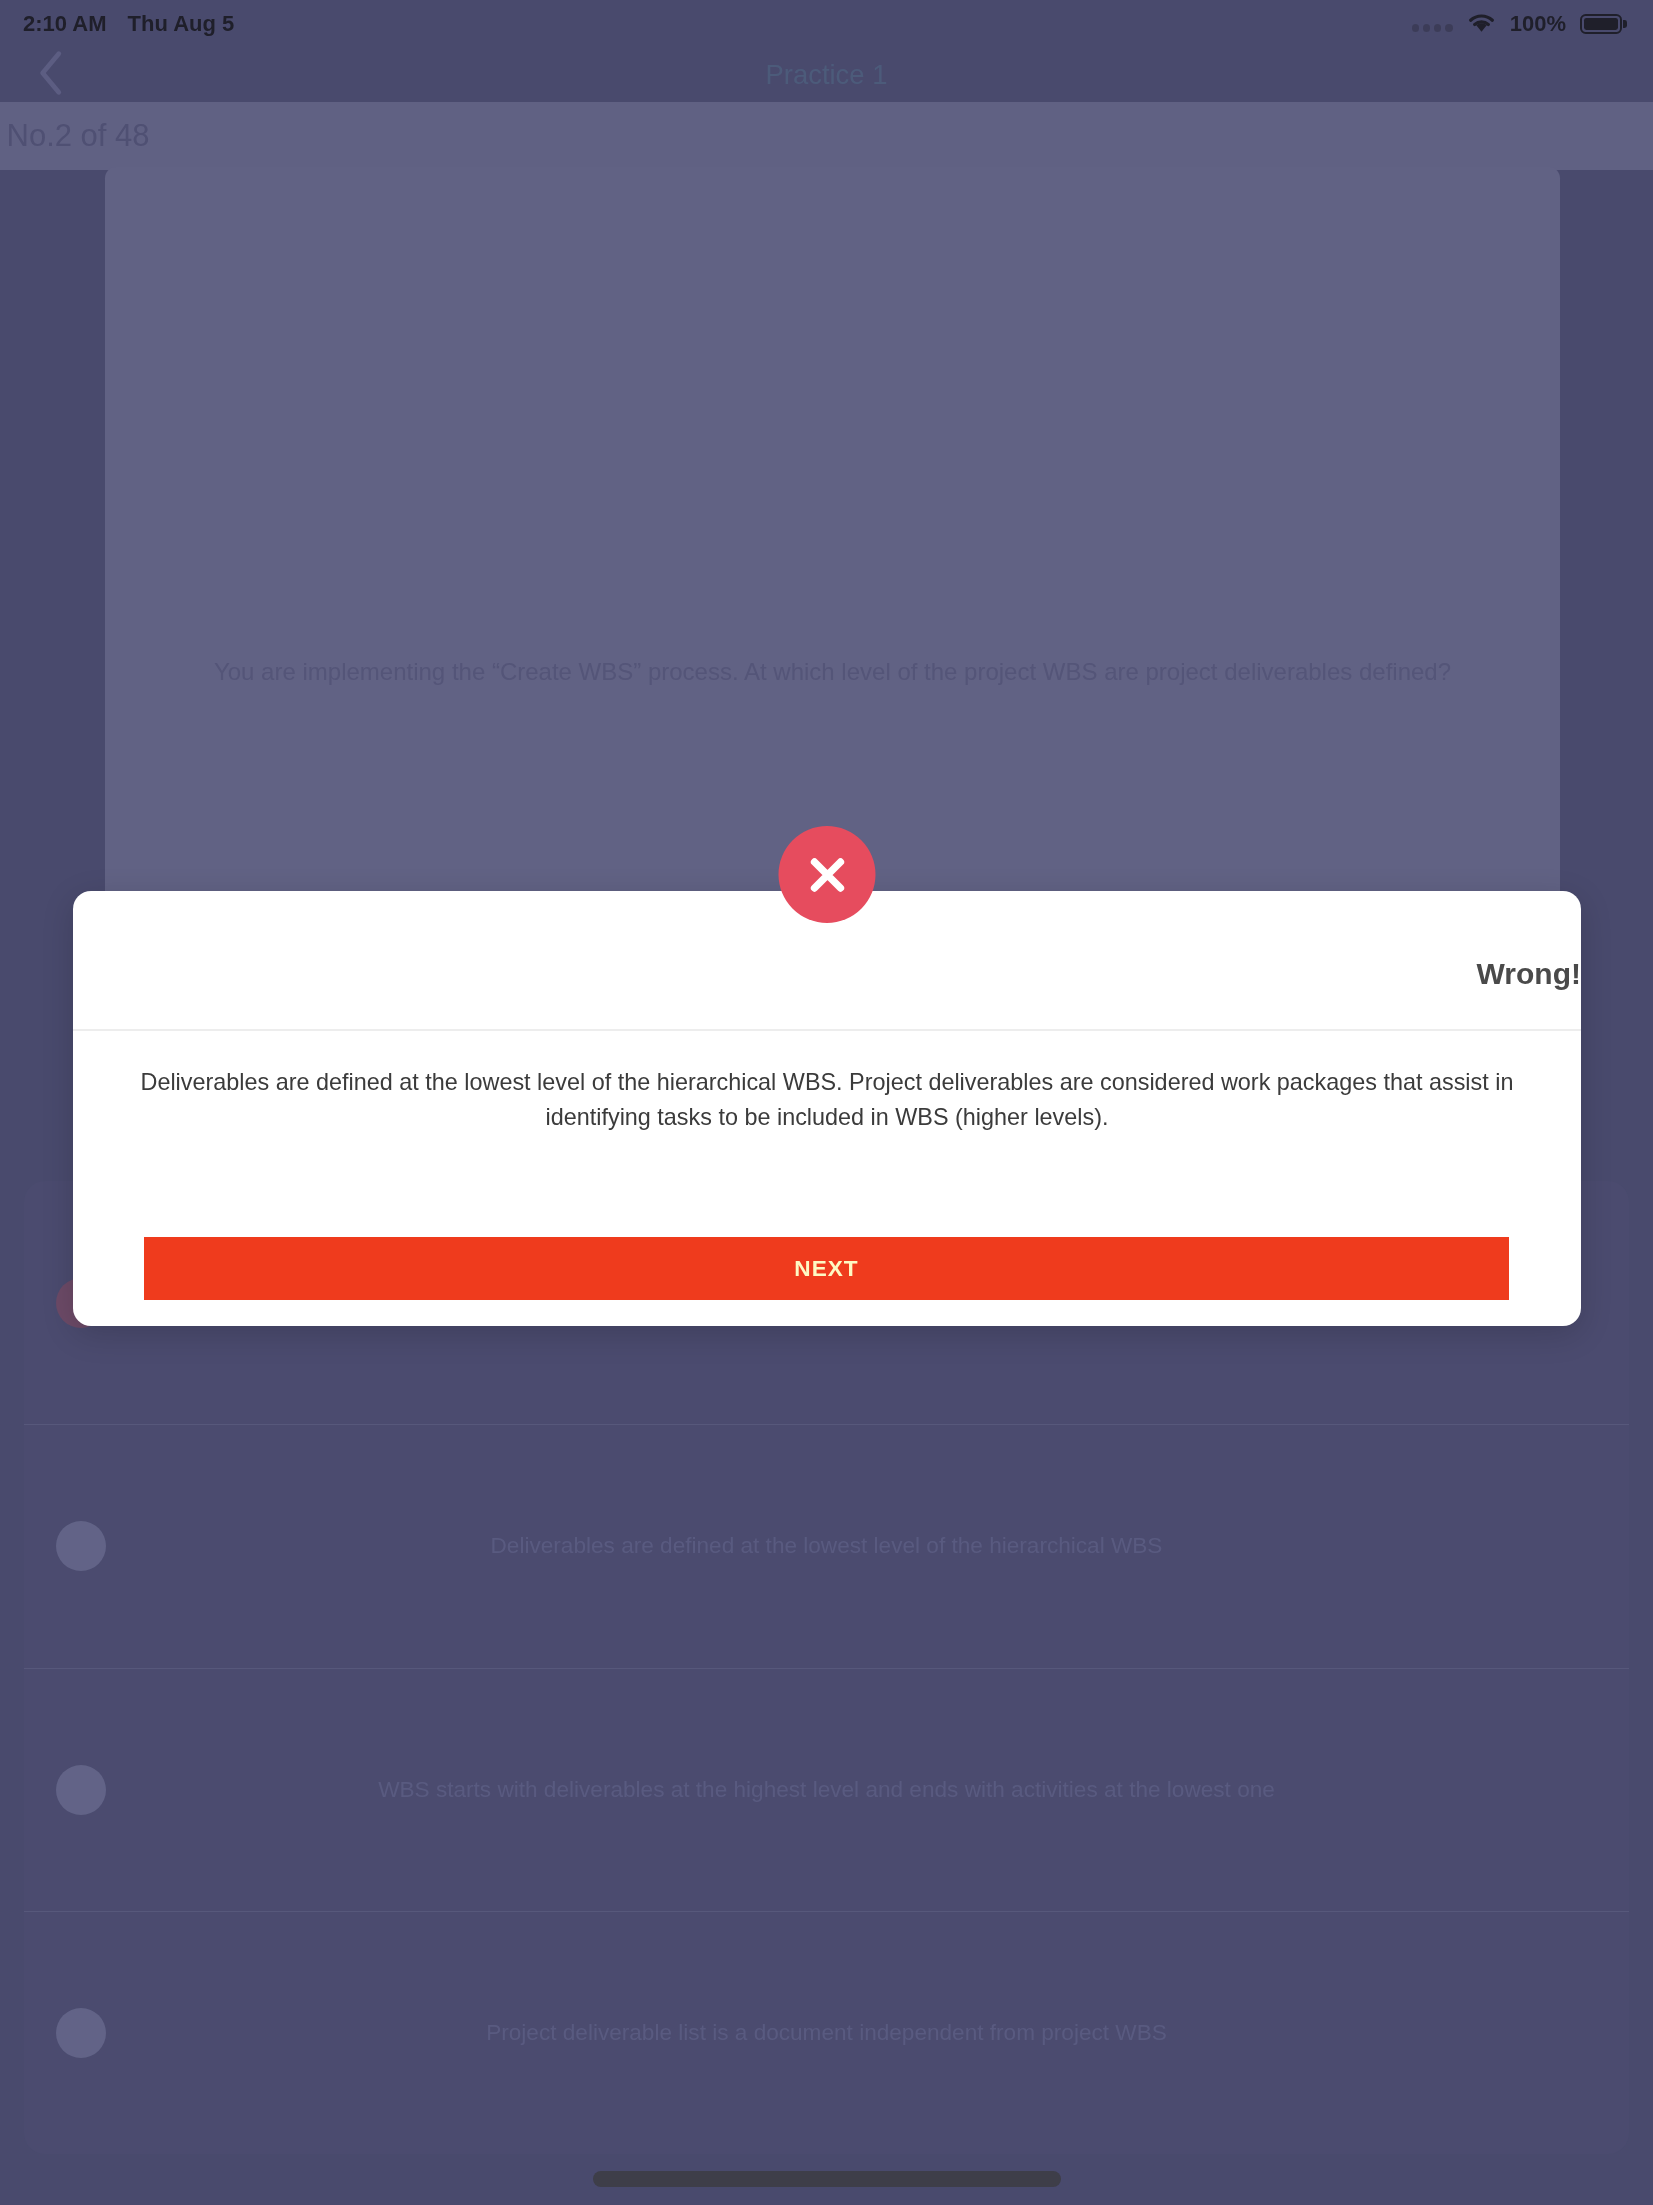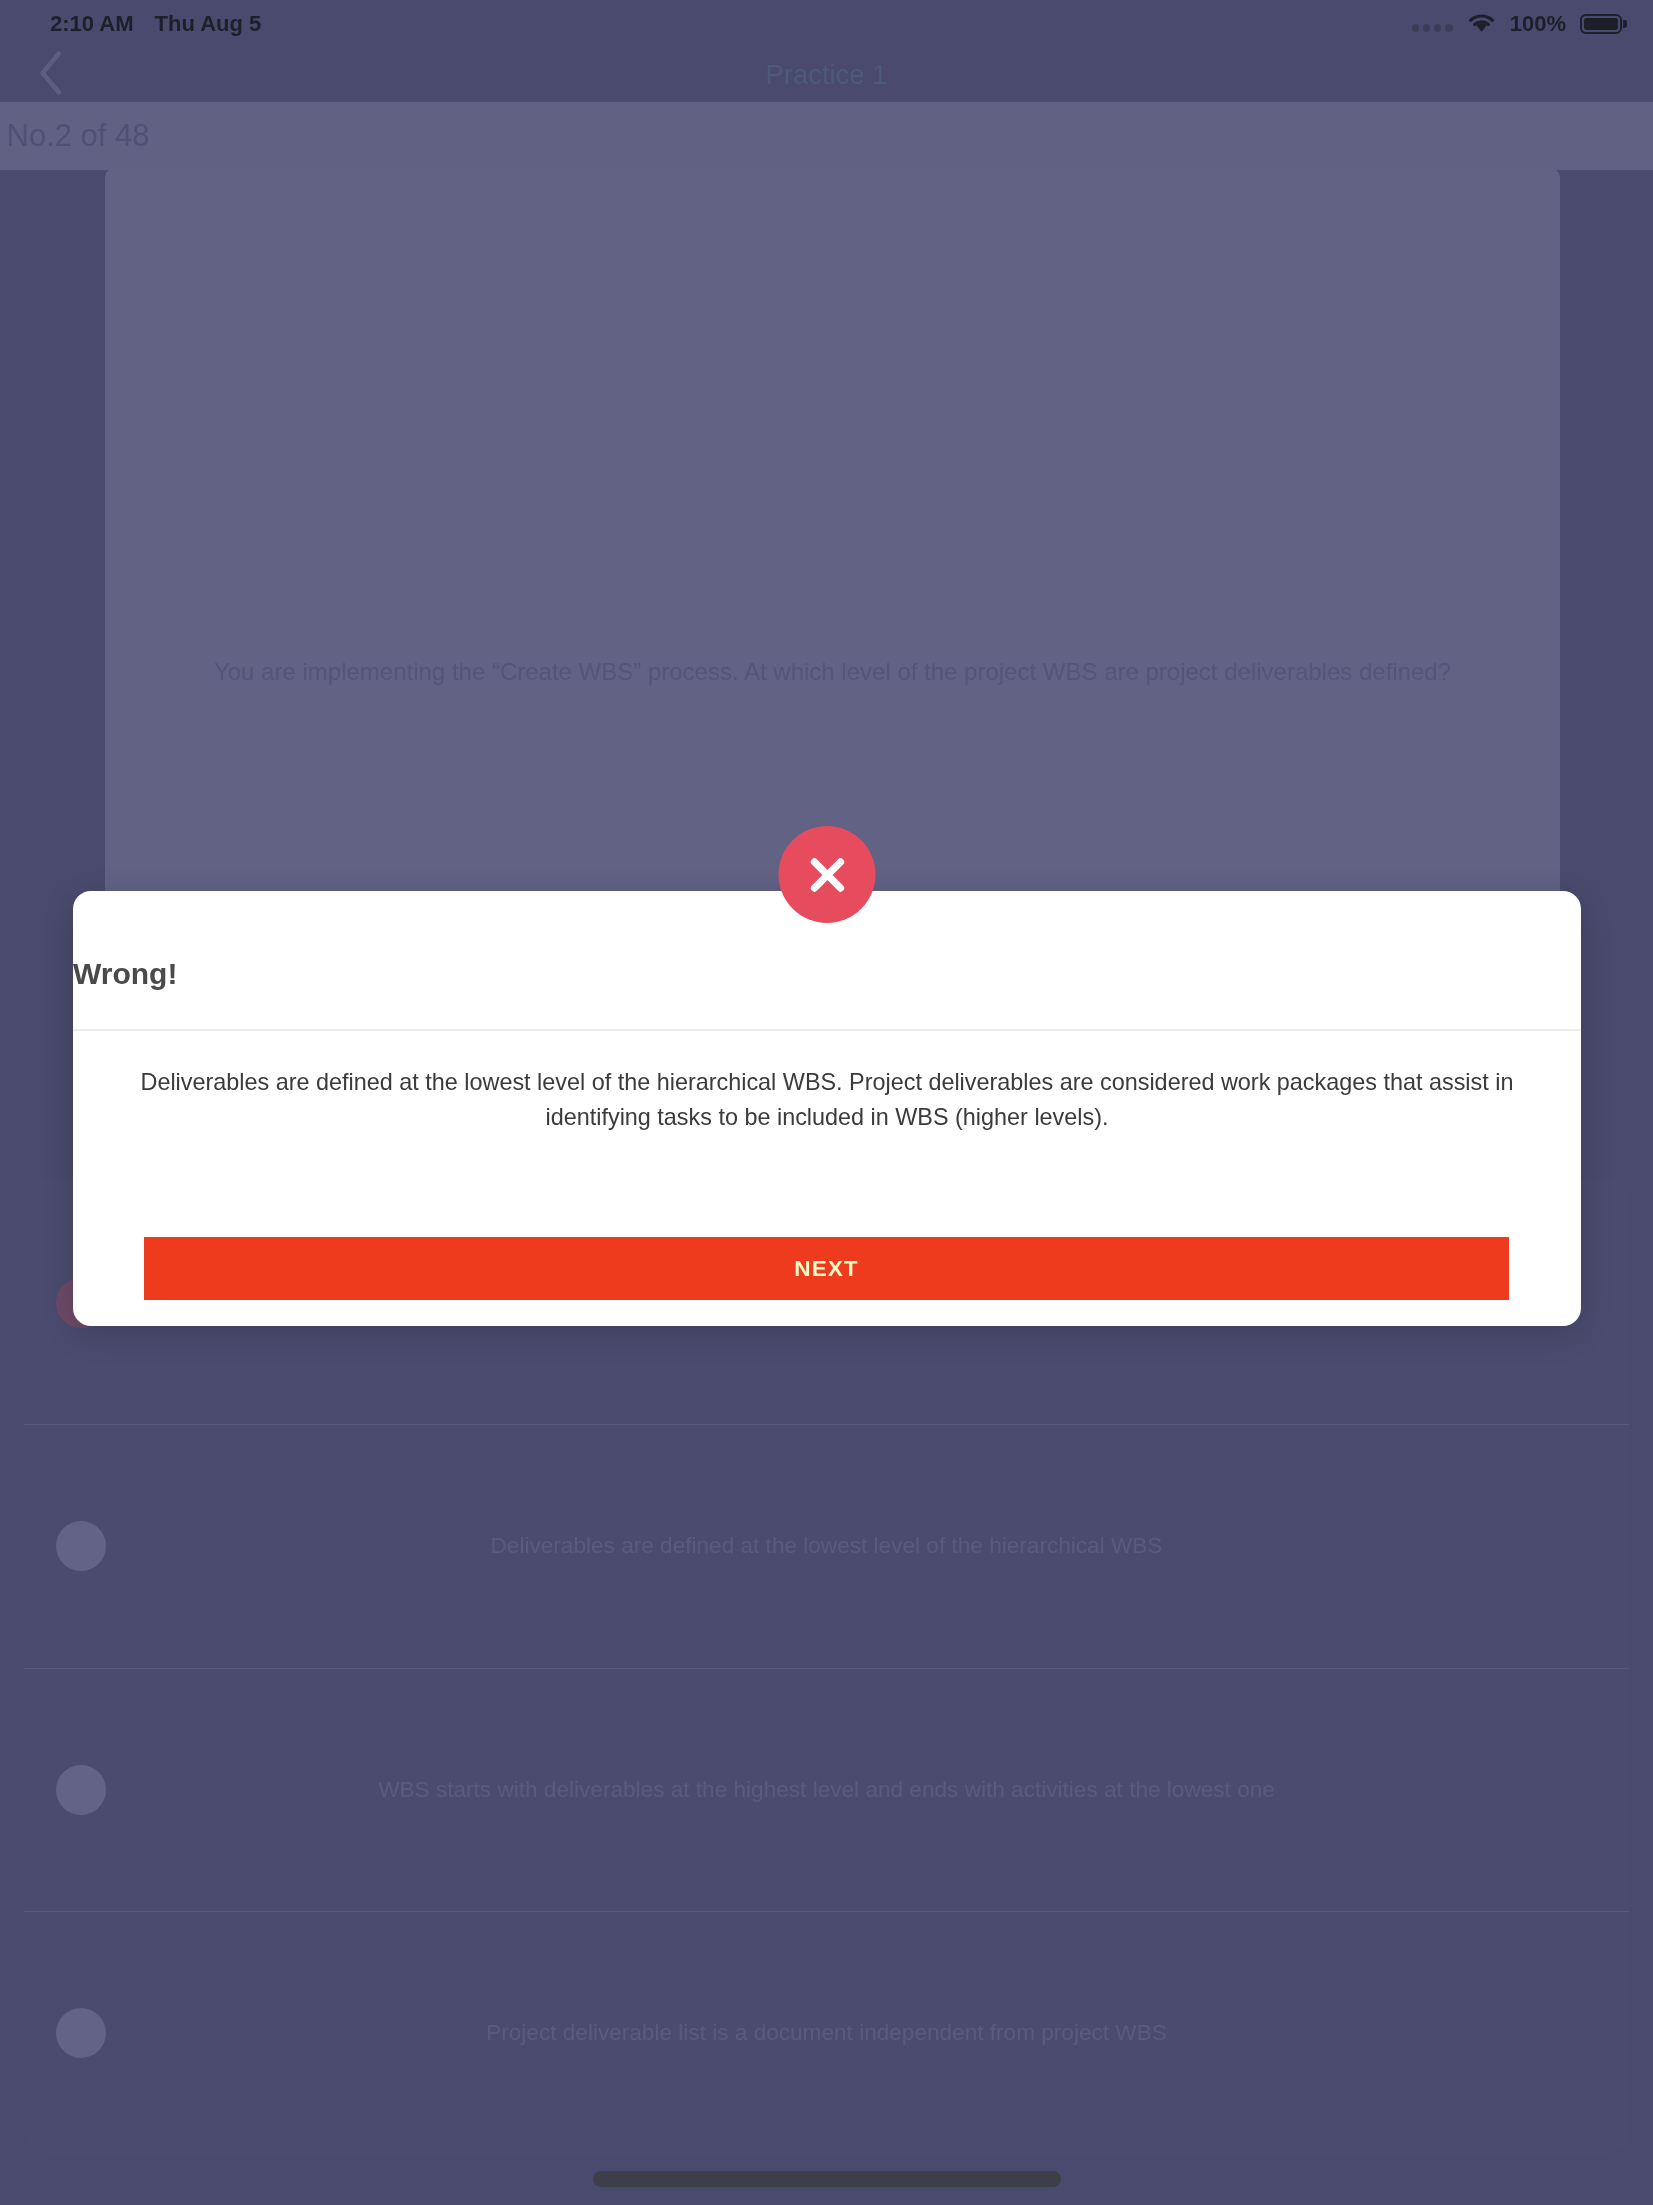--- a/index.html
+++ b/index.html
@@ -24,21 +24,21 @@
   }
 
   
   #status-bar {
     position: absolute;
     top: 0; left: 0; right: 0;
     height: 47px;
     display: flex;
     align-items: center;
     justify-content: space-between;
-    padding: 0 31px 0 50px;
+    padding: 0 31px 0 23px;
     box-sizing: border-box;
     color: #000000;
     font-size: 22px;
     font-weight: 600;
   }
   .sb-left { display: flex; align-items: center; gap: 21px; }
   .sb-right { display: flex; align-items: center; gap: 14px; }
   .sb-dots { display: flex; align-items: flex-end; gap: 4px; height: 16px; }
   .sb-dots i {
     display: block; width: 7.3px; height: 7.3px; border-radius: 50%;
@@ -208,21 +208,21 @@
     border-radius: 50%;
     background: #e64c5e;
     display: flex;
     align-items: center;
     justify-content: center;
   }
   #result-title {
     position: absolute;
     left: 0; right: 0;
     top: 66px;
-    text-align: left;
+    text-align: right;
     font-size: 30px;
     font-weight: bold;
     color: #4a4a4a;
   }
   #result-divider {
     position: absolute;
     left: 0; right: 0;
     top: 138px;
     height: 1.6px;
     background: #ededed;

